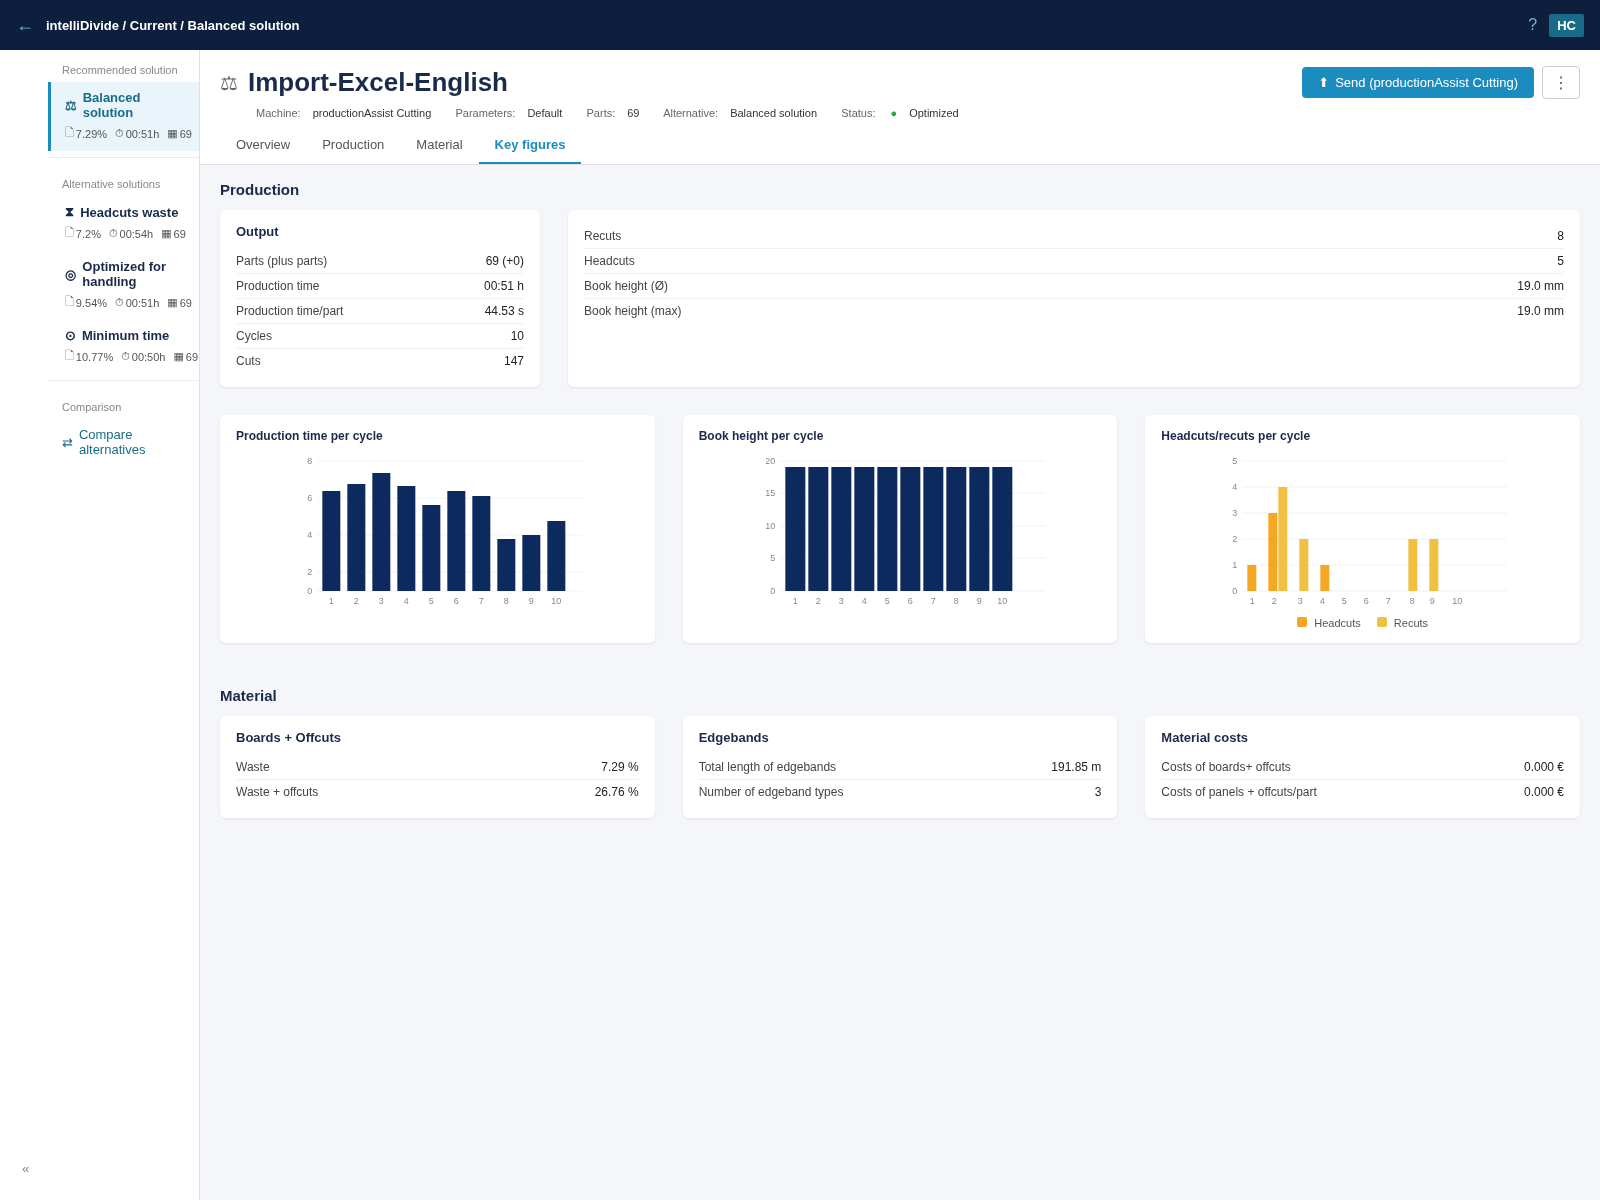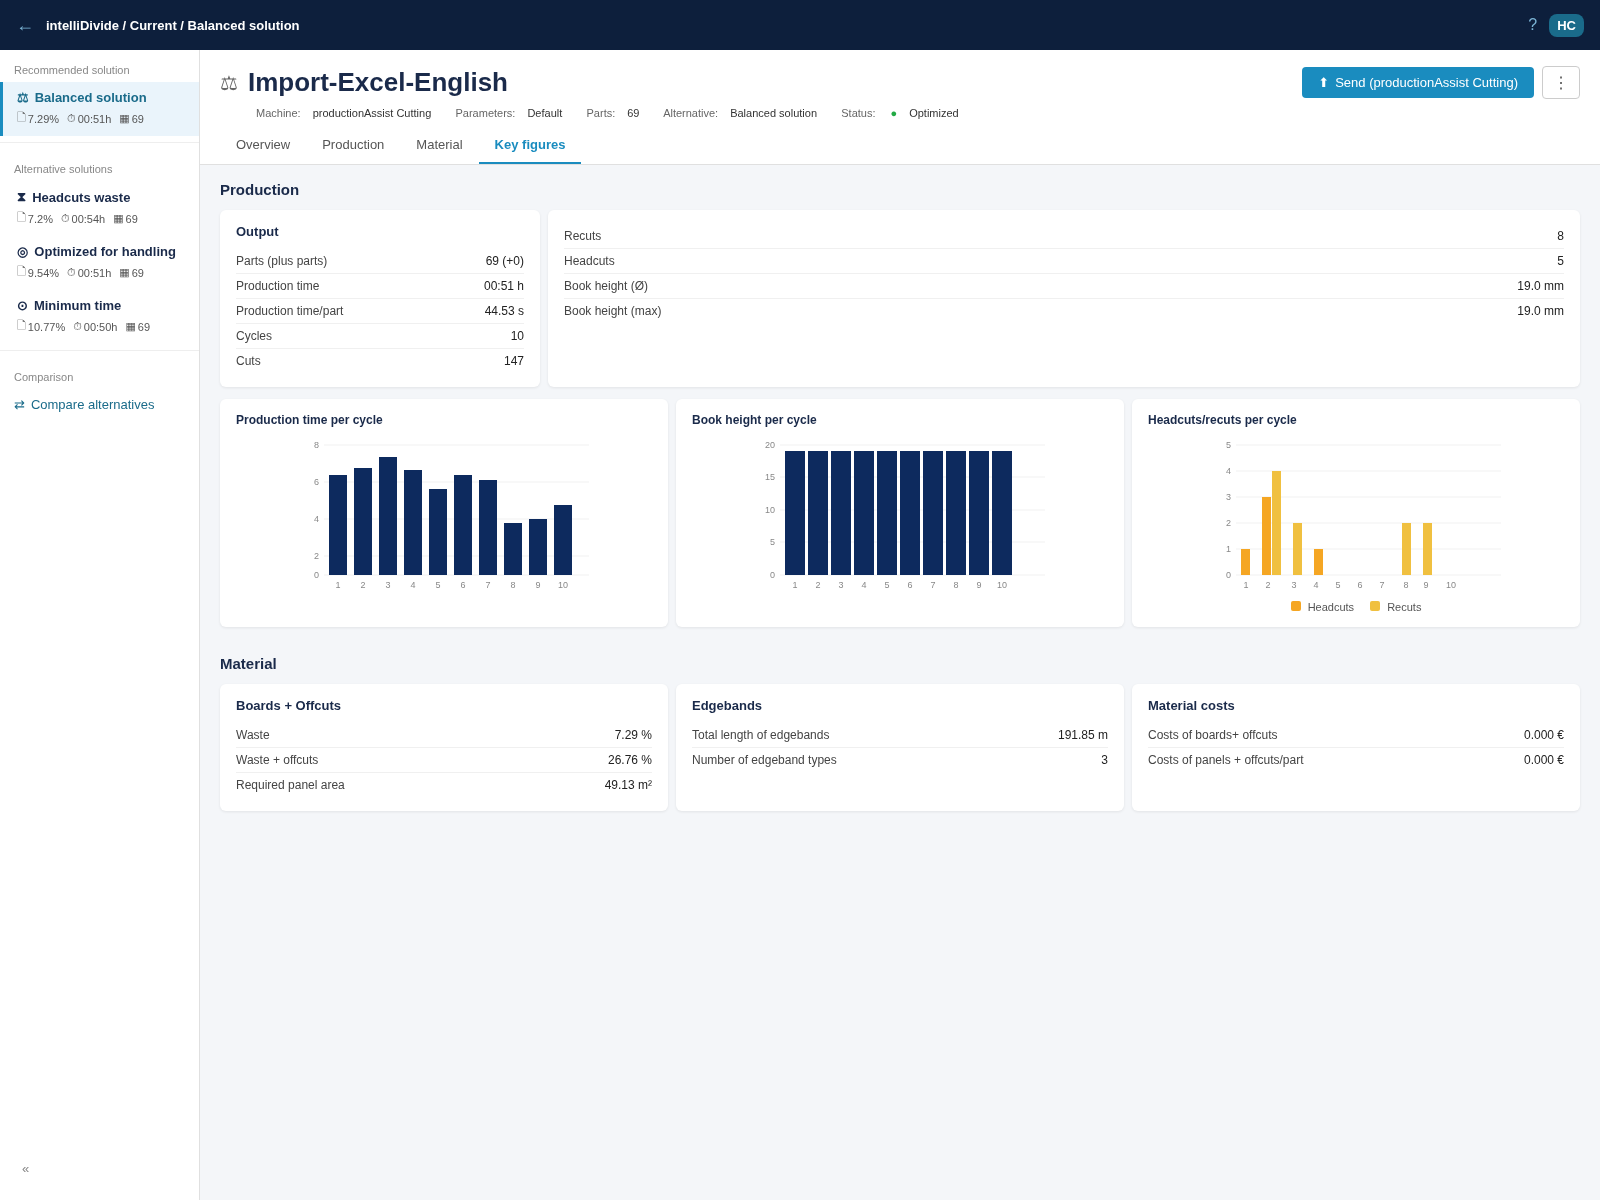--- a/index.html
+++ b/index.html
@@ -13,21 +13,21 @@
       align-items: center;
       padding: 0 16px;
       color: #fff;
       position: relative;
     }
     .nav-back { color: #7ab3d4; cursor: pointer; font-size: 18px; margin-right: 12px; }
     .nav-breadcrumb { color: #7ab3d4; font-size: 13px; }
     .nav-breadcrumb span { color: #fff; font-weight: 600; }
     .nav-right { position: absolute; right: 16px; display: flex; align-items: center; gap: 12px; }
     .nav-icon { color: #7ab3d4; font-size: 16px; cursor: pointer; }
-    .user-badge { background: #1a6b8a; color: #fff; border-radius: 8px; padding: 4px 8px; font-size: 13px; font-weight: 600; cursor: pointer; }
+    .user-badge { background: #1a6b8a; color: #fff; border-radius: 2px; padding: 4px 8px; font-size: 13px; font-weight: 600; cursor: pointer; }
 
     
     .main-layout { display: flex; height: calc(100vh - 50px); }
 
     
     .sidebar {
       width: 200px;
       background: #fff;
       border-right: 1px solid #e0e0e0;
       overflow-y: auto;
@@ -169,21 +169,21 @@
     
     .section { padding: 16px 20px; }
     .section-title {
       font-size: 15px;
       font-weight: 600;
       color: #1a2a4a;
       margin-bottom: 12px;
     }
 
     
-    .cards-row { display: flex; gap: 8px; margin-bottom: 12px; flex-wrap: wrap; }
+    .cards-row { display: flex; gap: 28px; margin-bottom: 28px; flex-wrap: wrap; }
     .card {
       background: #fff;
       border-radius: 6px;
       padding: 14px 16px;
       flex: 1;
       min-width: 200px;
       box-shadow: 0 1px 3px rgba(0,0,0,0.08);
     }
     .card-title {
       font-size: 13px;
@@ -247,21 +247,21 @@
     <span>intelliDivide / Current / </span><span>Balanced solution</span>
   </span>
   <div class="nav-right">
     <span class="nav-icon">?</span>
     <span class="user-badge">HC</span>
   </div>
 </div>
 
 <div class="main-layout">
 
-  <div class="sidebar" style="position:relative;">
+  <div class="sidebar" style="position:relative;padding-left:48px;">
     <div class="sidebar-section-label">Recommended solution</div>
 
     <div class="sidebar-item active">
       <div class="sidebar-item-title">
         <span>⚖</span>
         <span>Balanced solution</span>
       </div>
       <div class="sidebar-item-stats">
         <span class="stat-chip">
           <span>🗋</span>
@@ -589,24 +589,20 @@
         <div class="card">
           <div class="card-title">Boards + Offcuts</div>
           <div class="card-row">
               <span>Waste</span>
               <span class="card-row-val">7.29 %</span>
             </div>
           <div class="card-row">
               <span>Waste + offcuts</span>
               <span class="card-row-val">26.76 %</span>
             </div>
-          <div class="card-row">
-              <span>Required panel area</span>
-              <span class="card-row-val">49.13 m²</span>
-            </div>
         </div>
 
         <div class="card">
           <div class="card-title">Edgebands</div>
           <div class="card-row">
               <span>Total length of edgebands</span>
               <span class="card-row-val">191.85 m</span>
             </div>
           <div class="card-row">
               <span>Number of edgeband types</span>

